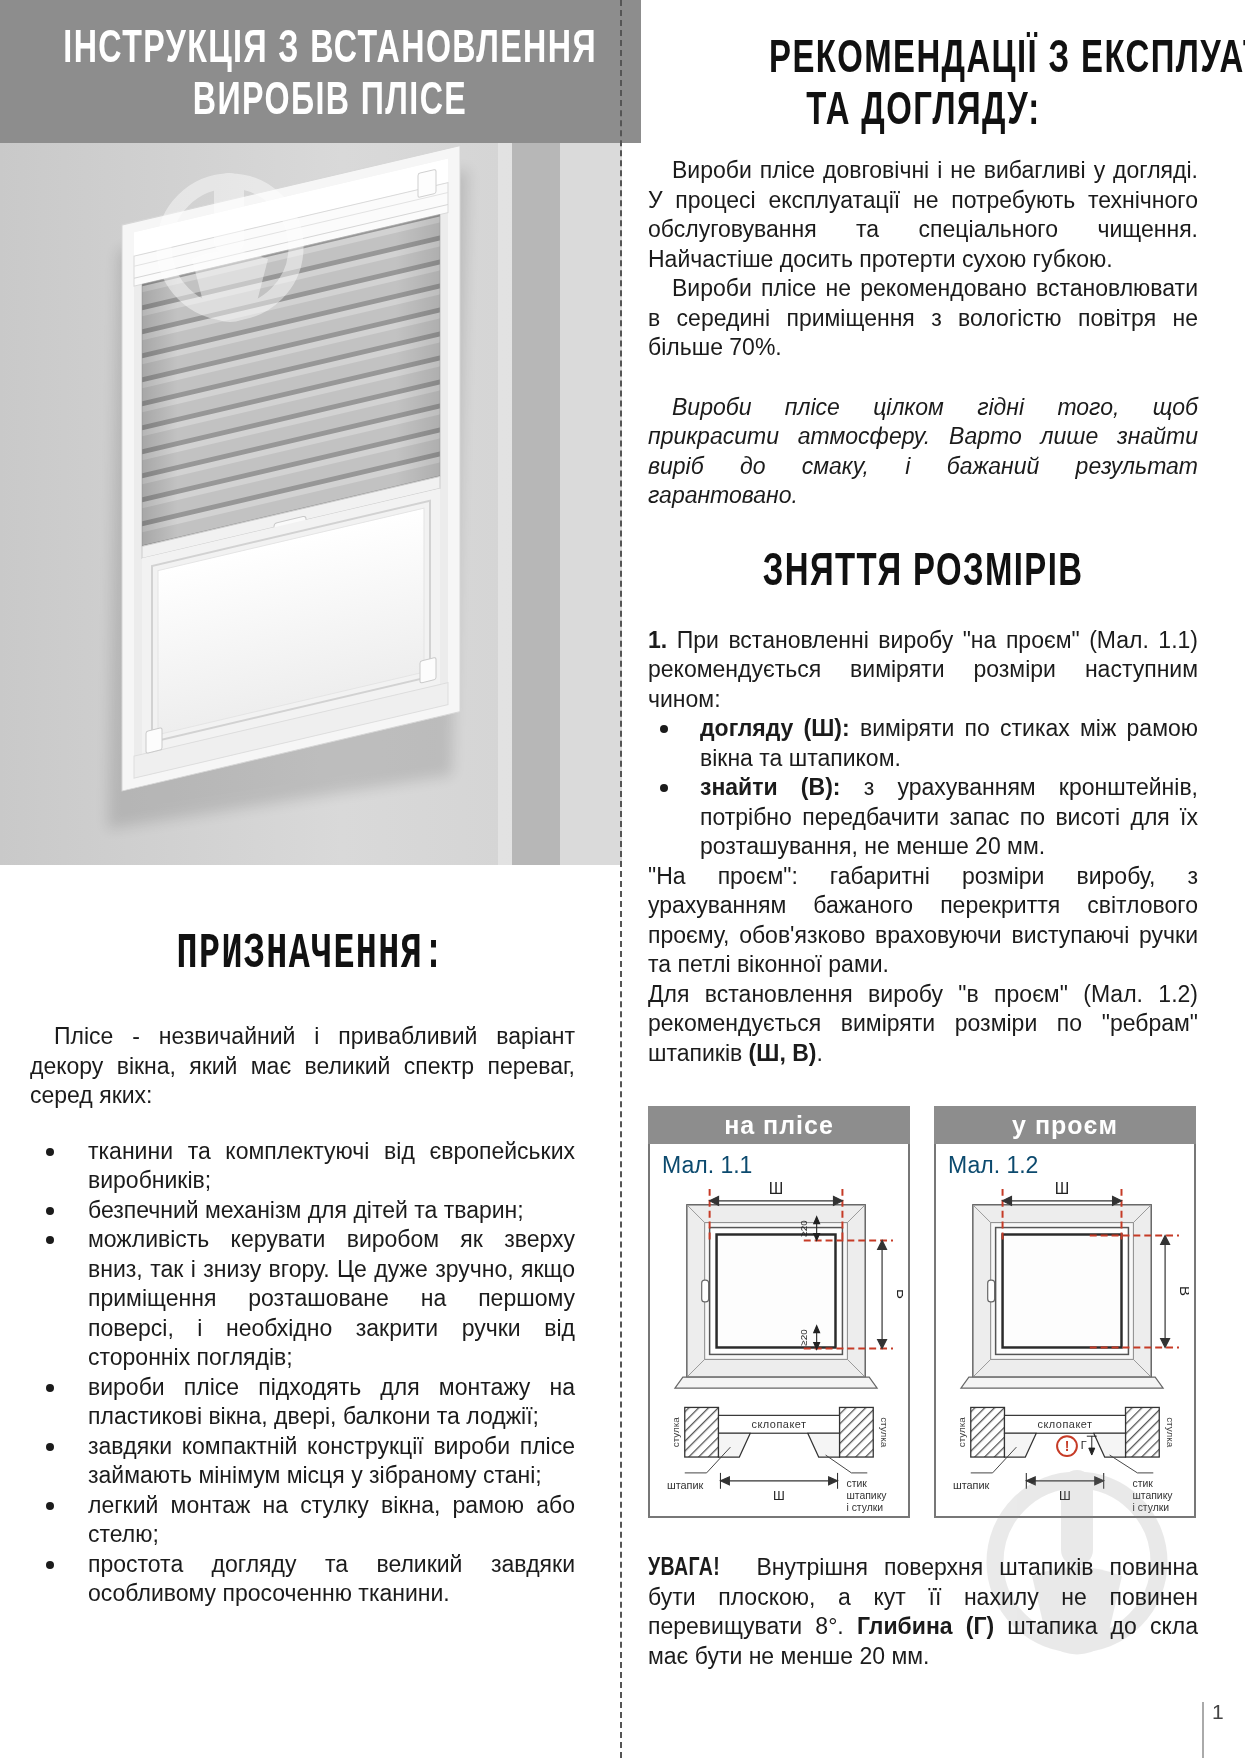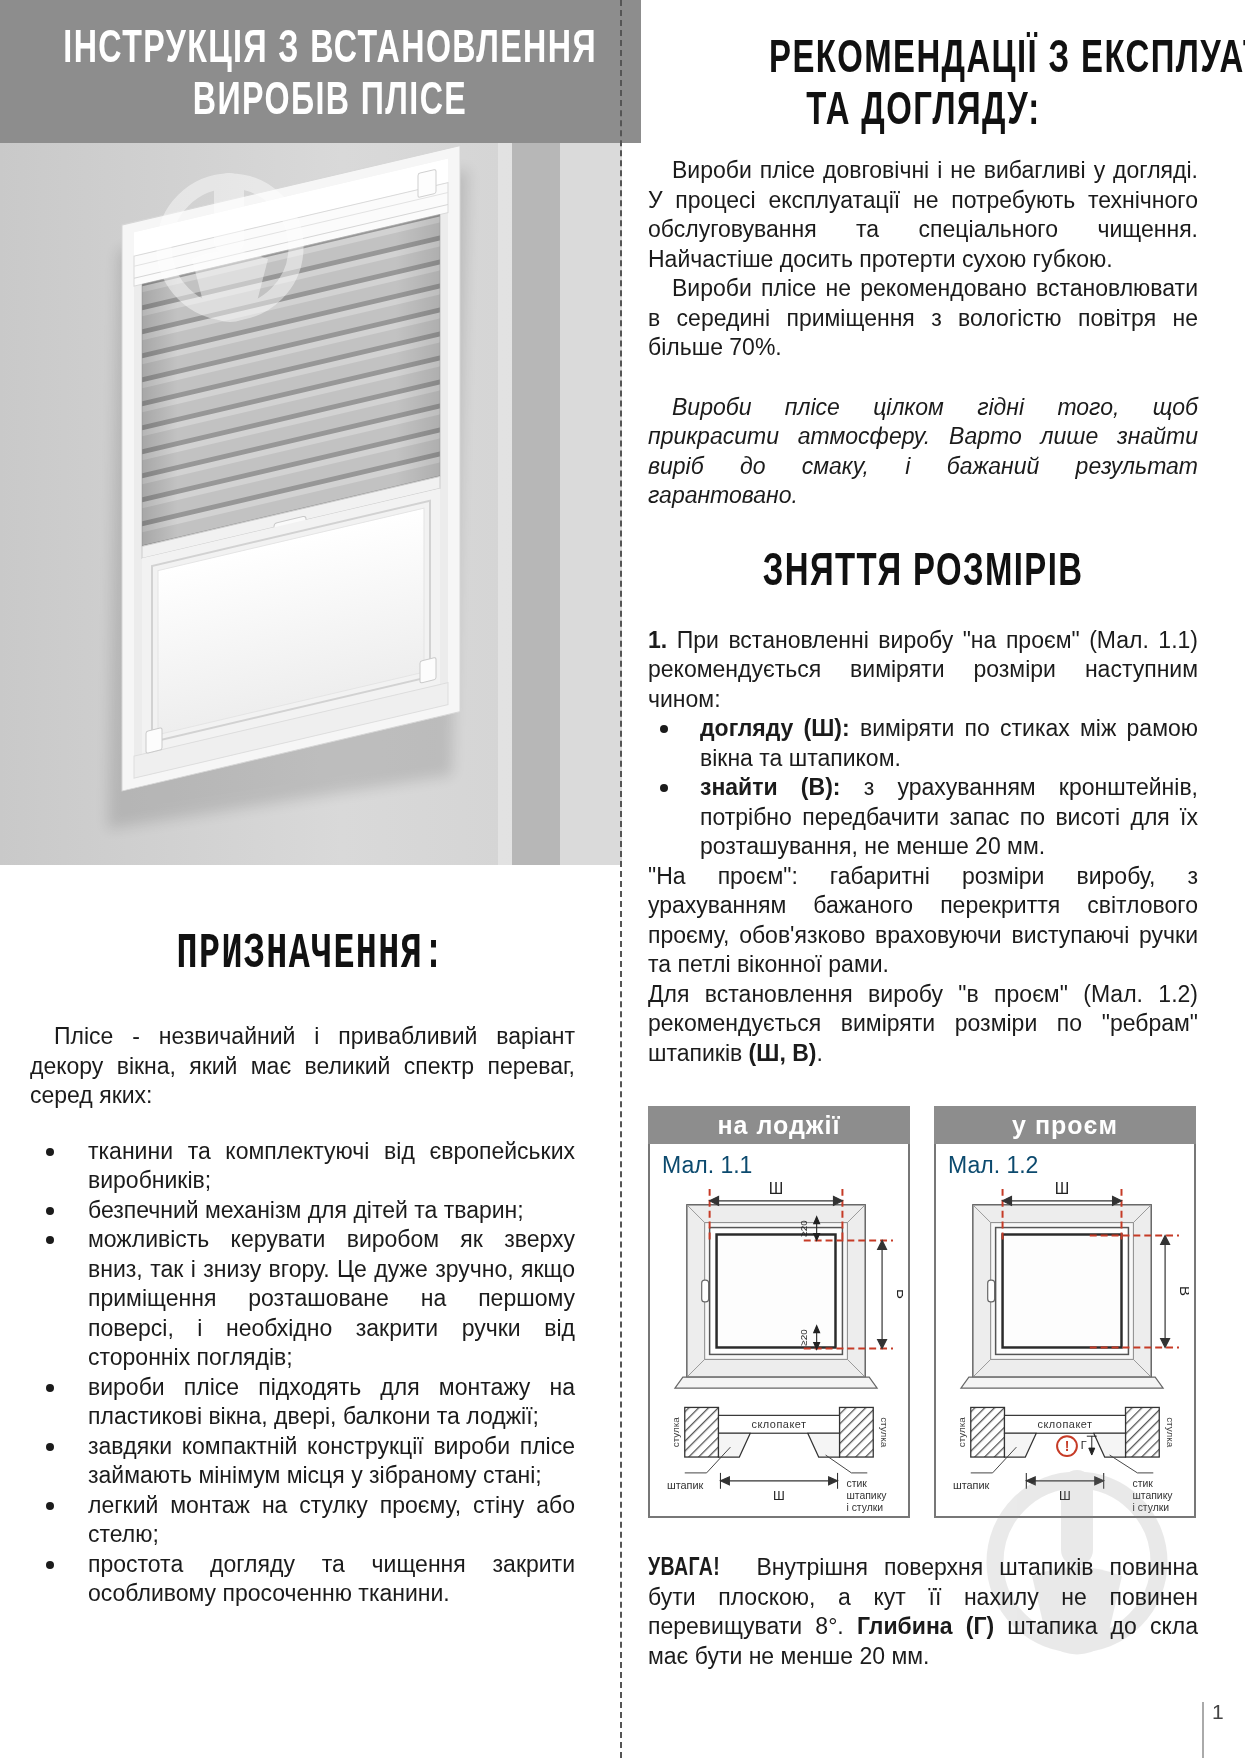--- a/index.html
+++ b/index.html
@@ -147,22 +147,22 @@
   </div>
 
   <div class="purpose-body">
     <p class="bodytext indent">Плісе - незвичайний і привабливий варіант декору вікна, який має великий спектр переваг, серед яких:</p>
     <ul class="dotlist">
       <li>тканини та комплектуючі від європейських виробників;</li>
       <li>безпечний механізм для дітей та тварин;</li>
       <li>можливість керувати виробом як зверху вниз, так і знизу вгору. Це дуже зручно, якщо приміщення розташоване на першому поверсі, і необхідно закрити ручки від сторонніх поглядів;</li>
       <li>вироби плісе підходять для монтажу на пластикові вікна, двері, балкони та лоджії;</li>
       <li>завдяки компактній конструкції вироби плісе займають мінімум місця у зібраному стані;</li>
-      <li>легкий монтаж на стулку проєму, стіну або стелю;</li>
-      <li>простота догляду та чищення закрити особливому просоченню тканини.</li>
+      <li>легкий монтаж на стулку вікна, рамою або стелю;</li>
+      <li>простота догляду та великий завдяки особливому просоченню тканини.</li>
     </ul>
   </div>
 </div>
 
 <div id="divider"></div>
 
 <div id="right-col">
 
   <div class="care-head">
     <span class="cond-line"><span>РЕКОМЕНДАЦІЇ З ЕКСПЛУАТАЦІЇ</span></span>
@@ -183,21 +183,21 @@
     <li><span class="b">догляду (Ш):</span><span> виміряти по стиках між рамою вікна та штапиком.</span></li>
     <li><span class="b">знайти (В):</span><span> з урахуванням кронштейнів, потрібно передбачити запас по висоті для їх розташування, не менше 20 мм.</span></li>
   </ul>
 
   <p class="bodytext">"На проєм": габаритні розміри виробу, з урахуванням бажаного перекриття світлового проєму, обов'язково враховуючи виступаючі ручки та петлі віконної рами.</p>
   <p class="bodytext"><span>Для встановлення виробу "в проєм" (Мал. 1.2) рекомендується виміряти розміри по "ребрам" штапиків </span><span class="b">(Ш, В)</span><span>.</span></p>
 
   <div class="cards">
 
     <div class="card">
-      <div class="card-head">на лоджії</div>
+      <div class="card-head">на плісе</div>
       <div class="card-body">
         <div class="fig-label">Мал. 1.1</div>
 
         <svg class="dia" width="248" height="222" viewBox="0 0 250 224">
           <rect x="32" y="26" width="180" height="174" fill="#ededed" stroke="#666" stroke-width="1.5"></rect>
           <rect x="50" y="44" width="144" height="138" fill="#f8f8f8" stroke="#888" stroke-width="1"></rect>
           <line x1="32" y1="26" x2="50" y2="44" stroke="#999"></line>
             <line x1="212" y1="26" x2="194" y2="44" stroke="#999"></line>
           <line x1="32" y1="200" x2="50" y2="182" stroke="#999"></line>
             <line x1="212" y1="200" x2="194" y2="182" stroke="#999"></line>

